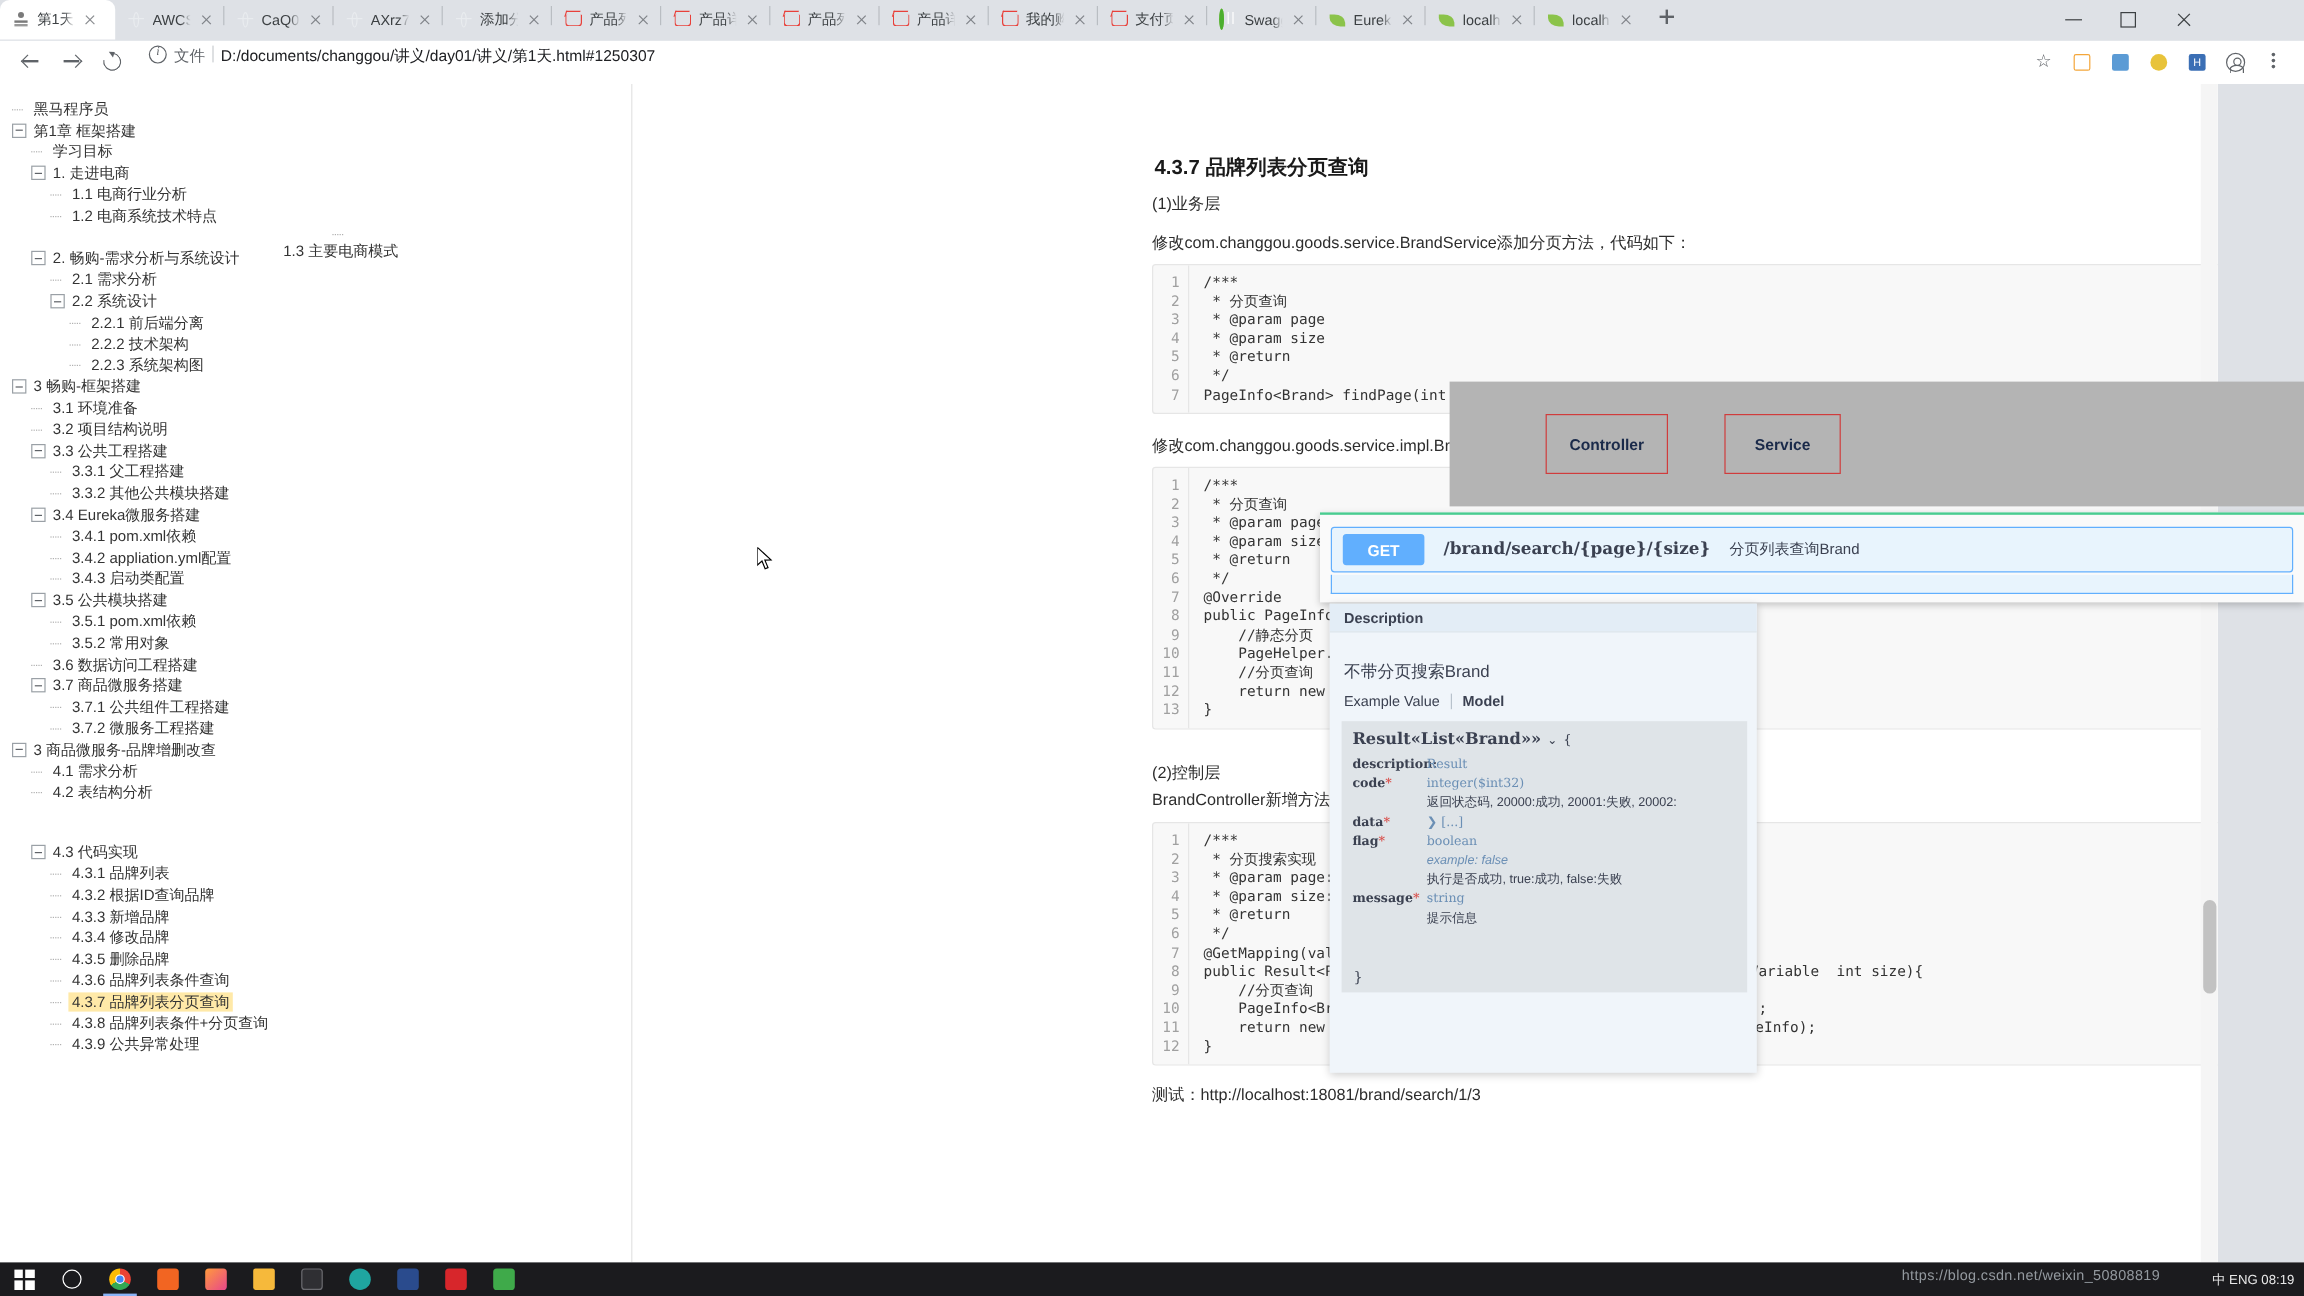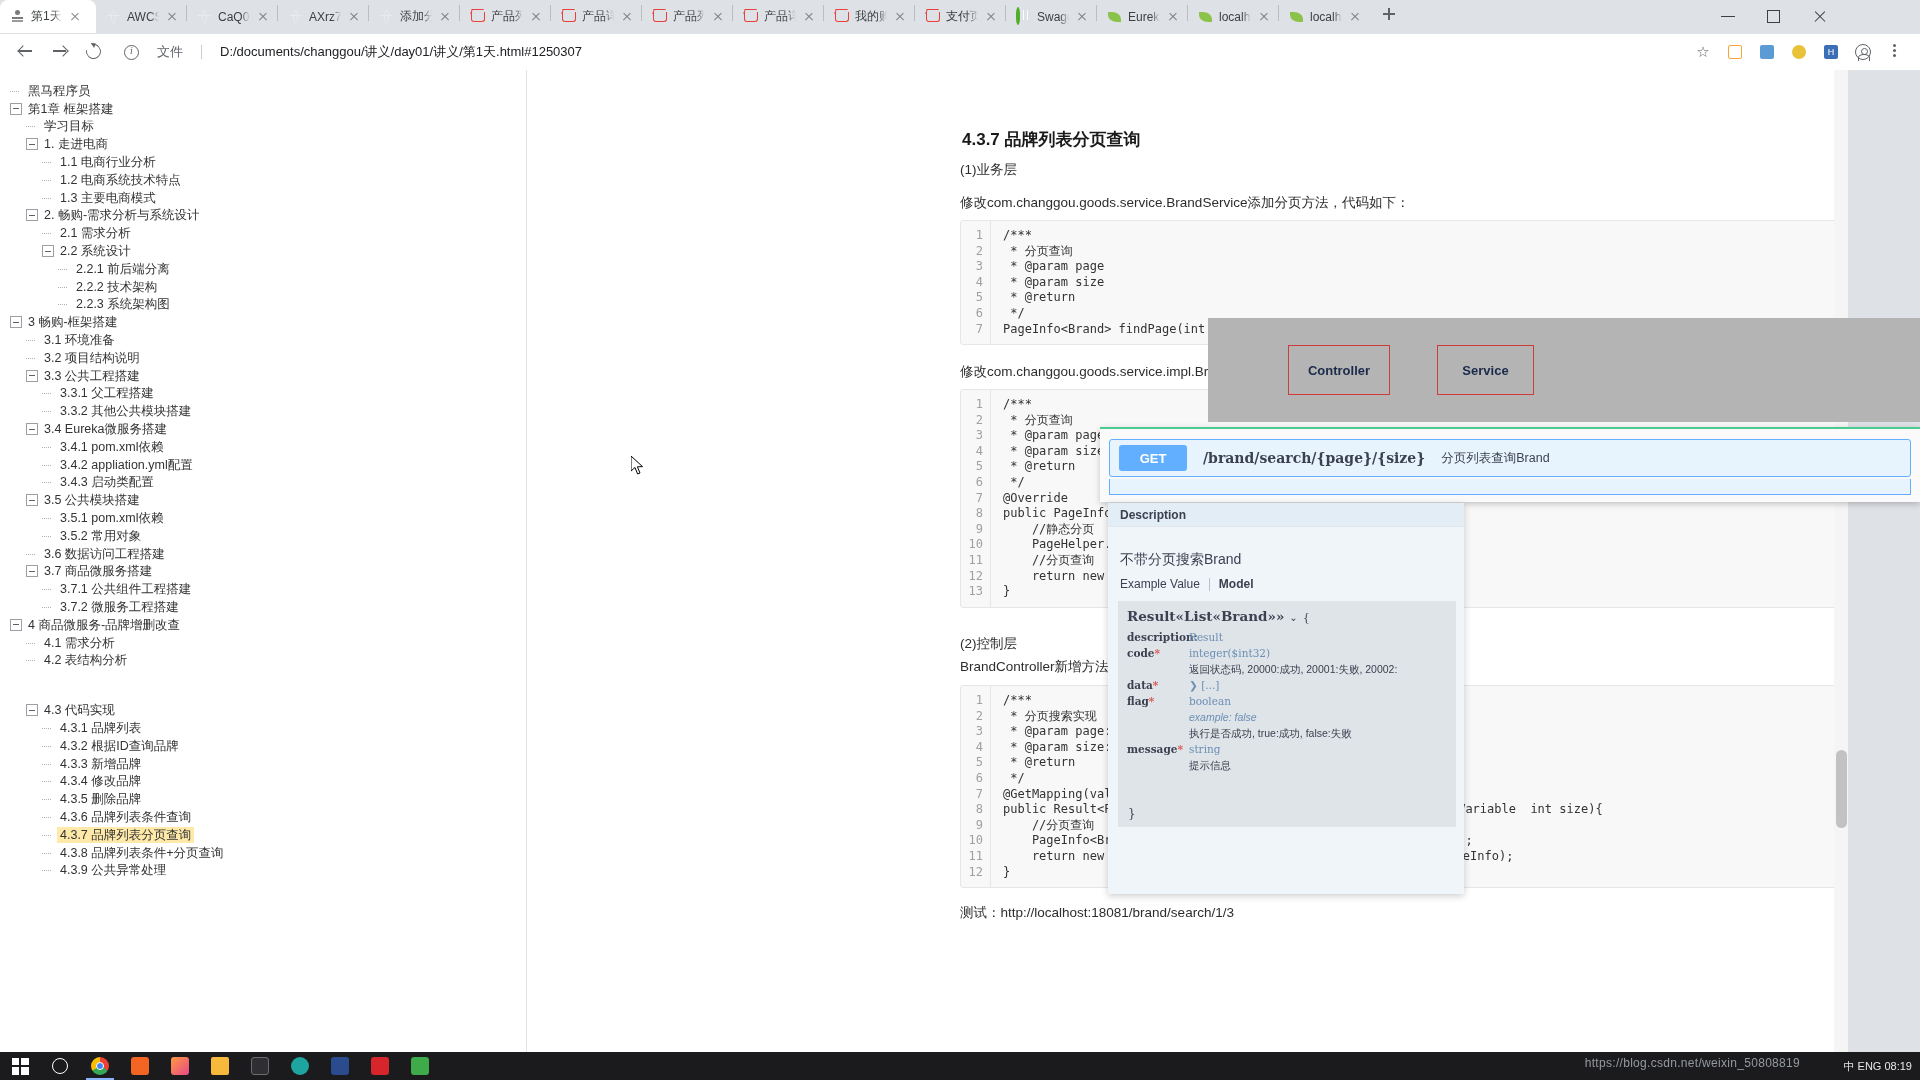--- a/index.html
+++ b/index.html
@@ -79,21 +79,21 @@
   .arrow { position:absolute; left:9px; top:9px; width:13px; height:13px; }
   .arrow::before { content:""; position:absolute; left:0; top:5.3px; width:13px; height:1.7px; background:#5f6368; }
   .arrow::after { content:""; position:absolute; top:2.3px; width:7px; height:7px; border-left:1.7px solid #5f6368; border-bottom:1.7px solid #5f6368; }
   .arrow.back::after  { left:0px;  transform:rotate(45deg); }
   .arrow.fwd::after   { left:6px;  transform:rotate(-135deg); }
   .reload { position:absolute; left:8px; top:8px; width:15px; height:15px; border:1.7px solid #5f6368; border-radius:50%; border-top-color:transparent; transform:rotate(-35deg); }
   .reload::after { content:""; position:absolute; left:9px; top:-2px; width:0; height:0; border-left:4px solid #5f6368; border-top:3px solid transparent; border-bottom:3px solid transparent; }
 
   .omnibox {
     flex:1 1 auto; height:28px; background:#ffffff; border-radius:14px;
-    display:flex; align-items:center; padding:0 12px; gap:18px; font-size:13px; color:#202124; min-width:0;
+    display:flex; padding:0 12px; gap:6px; font-size:13px; color:#202124; min-width:0;
   }
   .infoicon { width:15px; height:15px; border-radius:50%; border:1.3px solid #5f6368; position:relative; flex:0 0 15px; }
   .infoicon::before { content:"i"; position:absolute; left:0; right:0; top:-1px; text-align:center; font-size:10px; font-style:italic; color:#5f6368; font-family:"Liberation Serif", serif; }
   .ob-scheme { color:#5f6368; font-size:13px; }
   .ob-div { width:1px; height:14px; background:#c9ccd0; }
   .ob-url { color:#202124; font-size:13px; white-space:nowrap; }
   .tb-icon { width:30px; height:30px; position:relative; flex:0 0 30px; }
   .star { position:absolute; left:7px; top:7px; width:16px; height:16px; color:#5f6368; font-size:15px; line-height:16px; text-align:center; }
   .puzzle { position:absolute; left:8px; top:8px; width:14px; height:14px; border:1.5px solid #f4a63a; border-radius:2px; }
   .ext1 { position:absolute; left:8px; top:8px; width:14px; height:14px; background:#5b9bd5; border-radius:2px; }
@@ -379,21 +379,21 @@
               <span class="tlabel">1. 走进电商</span>
             </div>
             <div class="tnode" style="padding-left: 32px;">
               <span class="toggler dash"></span>
               <span class="tlabel">1.1 电商行业分析</span>
             </div>
             <div class="tnode" style="padding-left: 32px;">
               <span class="toggler dash"></span>
               <span class="tlabel">1.2 电商系统技术特点</span>
             </div>
-            <div class="tnode" style="padding-left: 32px;">
+            <div class="tnode" style="padding-left: 32px; flex-direction: column;">
               <span class="toggler dash"></span>
               <span class="tlabel">1.3 主要电商模式</span>
             </div>
             <div class="tnode" style="padding-left: 16px;">
               <span class="toggler box"></span>
               <span class="tlabel">2. 畅购-需求分析与系统设计</span>
             </div>
             <div class="tnode" style="padding-left: 32px;">
               <span class="toggler dash"></span>
               <span class="tlabel">2.1 需求分析</span>
@@ -477,21 +477,21 @@
             <div class="tnode" style="padding-left: 32px;">
               <span class="toggler dash"></span>
               <span class="tlabel">3.7.1 公共组件工程搭建</span>
             </div>
             <div class="tnode" style="padding-left: 32px;">
               <span class="toggler dash"></span>
               <span class="tlabel">3.7.2 微服务工程搭建</span>
             </div>
             <div class="tnode" style="padding-left: 0px;">
               <span class="toggler box"></span>
-              <span class="tlabel">4 商品微服务-品牌增删改查</span>
+              <span class="tlabel">3 商品微服务-品牌增删改查</span>
             </div>
             <div class="tnode" style="padding-left: 16px;">
               <span class="toggler dash"></span>
               <span class="tlabel">4.1 需求分析</span>
             </div>
             <div class="tnode" style="padding-left: 16px;">
               <span class="toggler dash"></span>
               <span class="tlabel">4.2 表结构分析</span>
             </div>
             <div class="tnode" style="padding-left: 16px; margin-top: 32px;">

